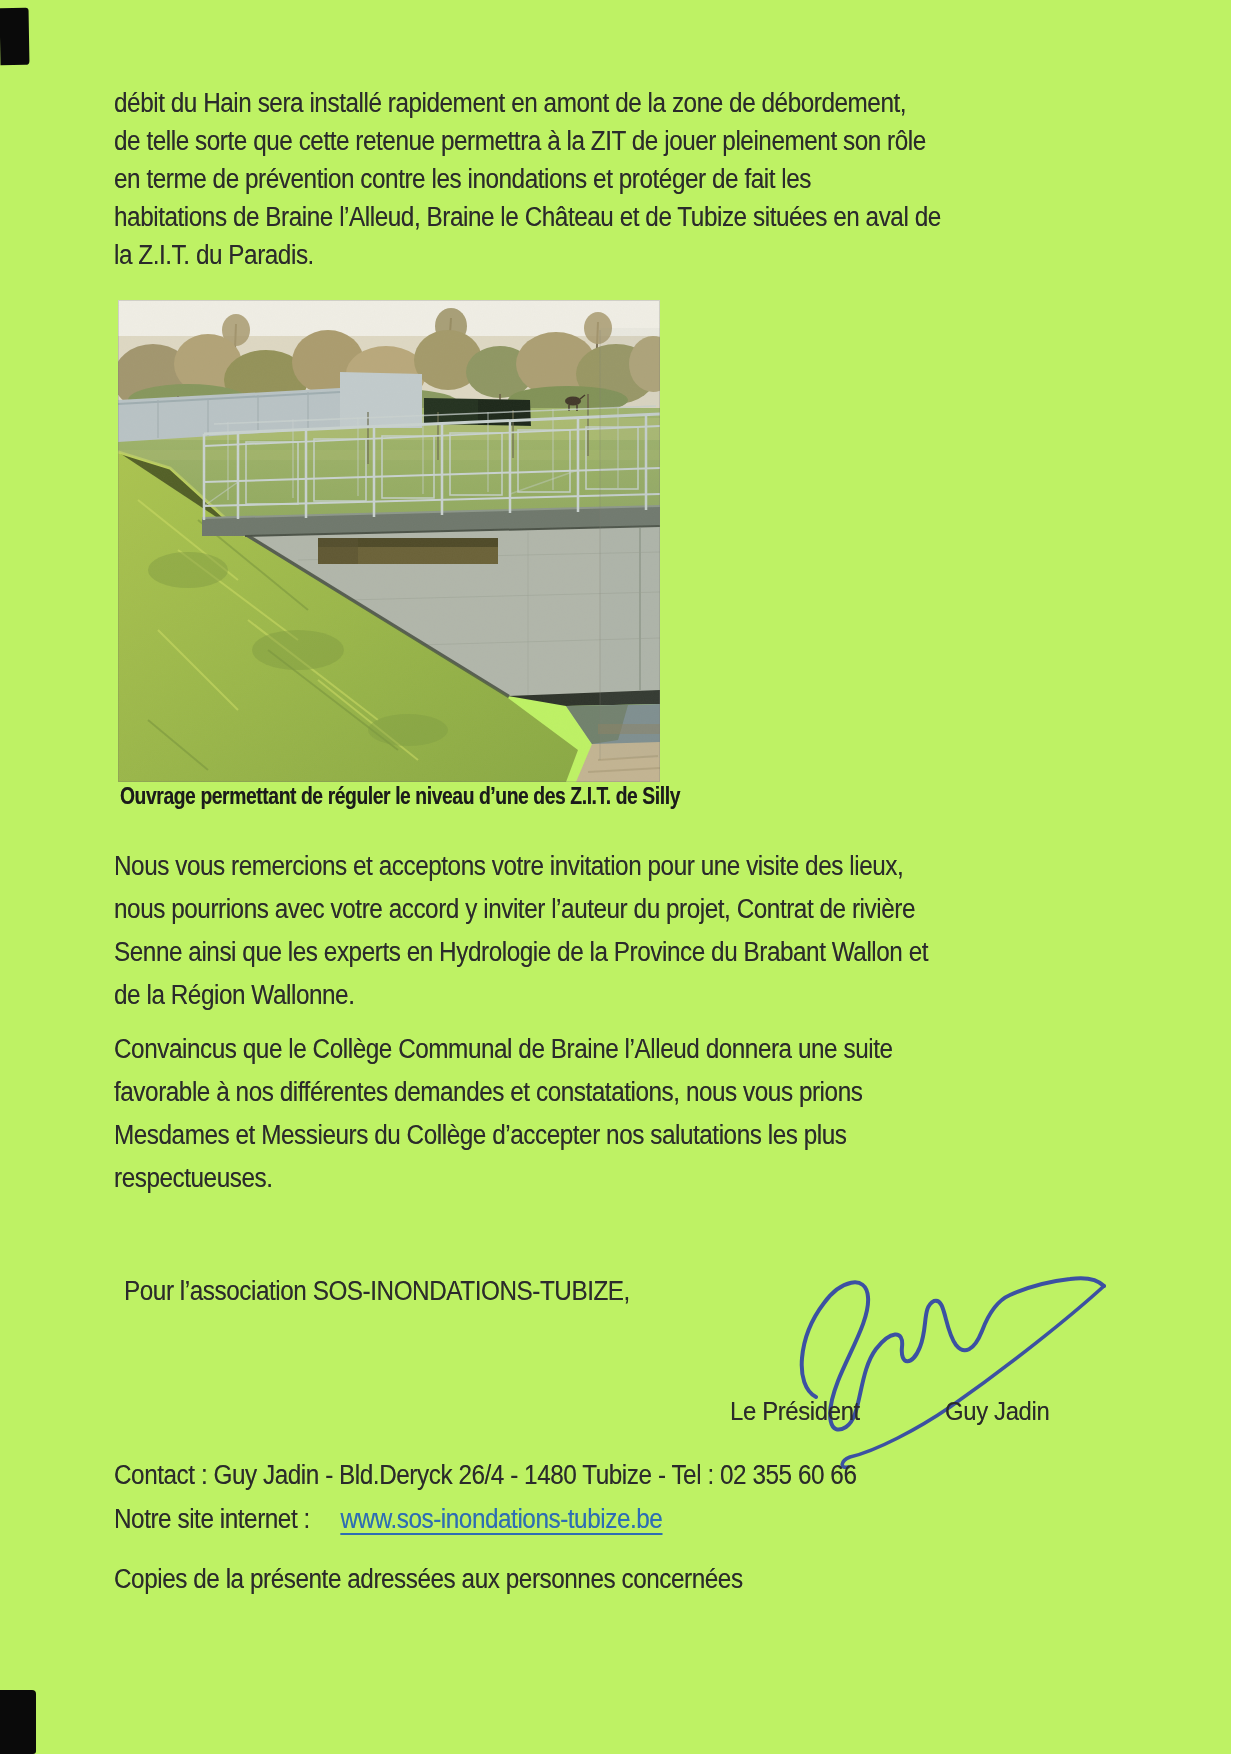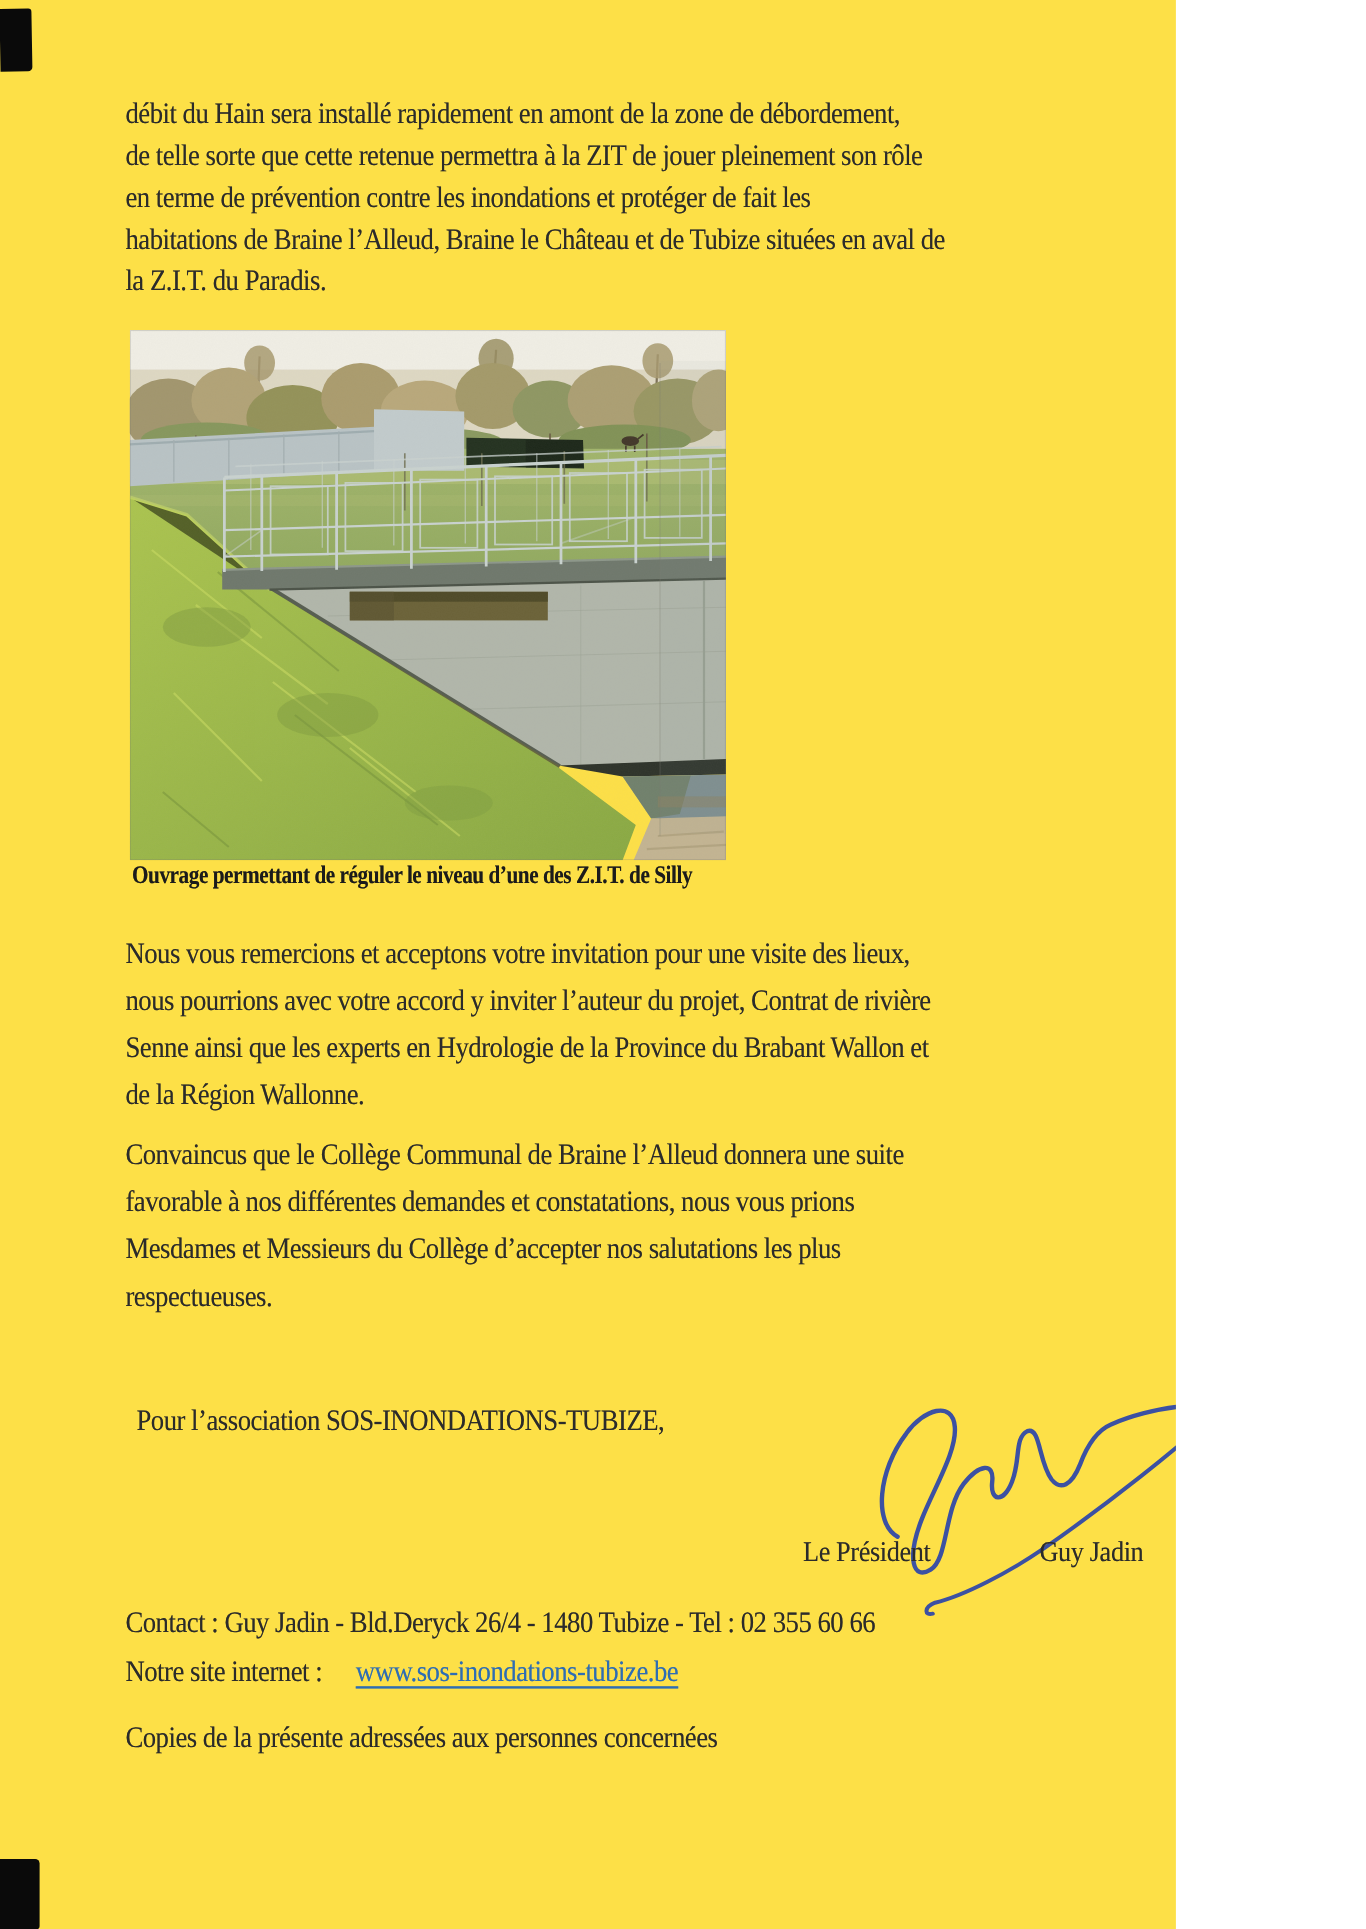--- a/index.html
+++ b/index.html
@@ -1,19 +1,19 @@
 <!DOCTYPE html>
 <html><head>
 <meta charset="utf-8">
 <style>
   html,body{margin:0;padding:0;background:#ffffff;}
   .page{
-    position:relative;width:1069px;height:1754px;overflow:hidden;
-    background:#fde047;
-    font-family:Liberation Serif, serif;color:#2b2b2b;
+    position:relative;width:1231px;height:1754px;overflow:hidden;
+    background:#bef264;
+    font-family:Liberation Sans, sans-serif;color:#2b2b2b;
   }
   .scan-mark{position:absolute;left:0;background:#0a0a0a;}
   .scan-mark.top{top:8px;width:29px;height:57px;border-radius:0 3px 4px 0;transform:rotate(-1deg);}
   .scan-mark.bottom{top:1690px;width:36px;height:64px;border-radius:0 4px 3px 0;}
   .para{
     position:absolute;font-size:27px;letter-spacing:-0.5px;
     transform:scaleX(0.9);transform-origin:0 0;white-space:nowrap;
     color:#2b2b2b;text-shadow:0 0 0.6px rgba(40,40,40,0.45);
   }
   .p1{left:114px;top:84px;line-height:38px;}

